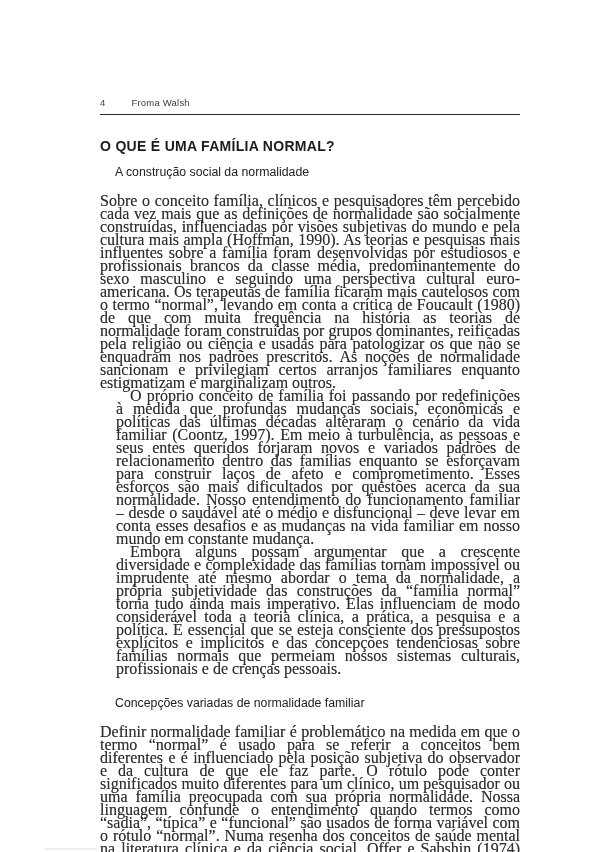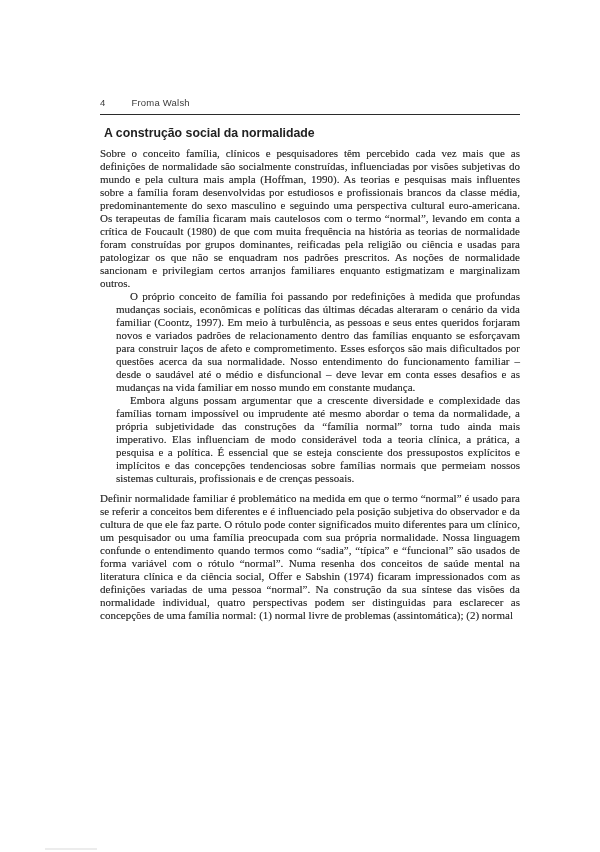--- a/index.html
+++ b/index.html
@@ -35,35 +35,35 @@
   }
   .chapter-title {
     margin: 23px 0 0 0;
     font-family: "Liberation Sans", "DejaVu Sans", sans-serif;
     font-size: 14px;
     font-weight: bold;
     letter-spacing: 0.3px;
     color: #1c1c1c;
   }
   .section-heading {
-    margin: 4px;
+    margin: 15px;
     font-family: "Liberation Sans", "DejaVu Sans", sans-serif;
     font-size: 12.3px;
-    font-weight: bold;
+    font-weight: normal;
     color: #222222;
   }
   .section-heading.first {
     margin-top: 11px;
   }
   .section-heading.second {
     margin-top: 21px;
   }
   .body-text p {
     margin: 0;
-    font-size: 11px;
+    font-size: 16px;
     line-height: 13px;
     text-align: justify;
     color: #2e2e2e;
     text-shadow: 0 0 0.4px rgba(60,60,60,0.55);
   }
   .body-text p.first-para {
     margin-top: 7px;
     text-indent: 0;
   }
   .body-text p.indent {
@@ -83,31 +83,33 @@
 <body>
 
 <div class="page">
   <div class="content">
 
     <div class="running-head">
       <span>4</span>
       <span>Froma Walsh</span>
     </div>
 
+    <h1 class="chapter-title">O QUE É UMA FAMÍLIA NORMAL?</h1>
 
     <section>
       <h2 class="section-heading first">A construção social da normalidade</h2>
       <div class="body-text">
         <p class="first-para">Sobre o conceito família, clínicos e pesquisadores têm percebido cada vez mais que as definições de normalidade são socialmente construídas, influenciadas por visões subjetivas do mundo e pela cultura mais ampla (Hoffman, 1990). As teorias e pesquisas mais influentes sobre a família foram desenvolvidas por estudiosos e profissionais brancos da classe média, predominantemente do sexo masculino e seguindo uma perspectiva cultural euro-americana. Os terapeutas de família ficaram mais cautelosos com o termo “normal”, levando em conta a crítica de Foucault (1980) de que com muita frequência na história as teorias de normalidade foram construídas por grupos dominantes, reificadas pela religião ou ciência e usadas para patologizar os que não se enquadram nos padrões prescritos. As noções de normalidade sancionam e privilegiam certos arranjos familiares enquanto estigmatizam e marginalizam outros.</p>
         <p class="indent">O próprio conceito de família foi passando por redefinições à medida que profundas mudanças sociais, econômicas e políticas das últimas décadas alteraram o cenário da vida familiar (Coontz, 1997). Em meio à turbulência, as pessoas e seus entes queridos forjaram novos e variados padrões de relacionamento dentro das famílias enquanto se esforçavam para construir laços de afeto e comprometimento. Esses esforços são mais dificultados por questões acerca da sua normalidade. Nosso entendimento do funcionamento familiar – desde o saudável até o médio e disfuncional – deve levar em conta esses desafios e as mudanças na vida familiar em nosso mundo em constante mudança.</p>
         <p class="indent">Embora alguns possam argumentar que a crescente diversidade e complexidade das famílias tornam impossível ou imprudente até mesmo abordar o tema da normalidade, a própria subjetividade das construções da “família normal” torna tudo ainda mais imperativo. Elas influenciam de modo considerável toda a teoria clínica, a prática, a pesquisa e a política. É essencial que se esteja consciente dos pressupostos explícitos e implícitos e das concepções tendenciosas sobre famílias normais que permeiam nossos sistemas culturais, profissionais e de crenças pessoais.</p>
       </div>
     </section>
 
     <section>
+      <h2 class="section-heading second">Concepções variadas de normalidade familiar</h2>
       <div class="body-text">
         <p class="first-para">Definir normalidade familiar é problemático na medida em que o termo “normal” é usado para se referir a conceitos bem diferentes e é influenciado pela posição subjetiva do observador e da cultura de que ele faz parte. O rótulo pode conter significados muito diferentes para um clínico, um pesquisador ou uma família preocupada com sua própria normalidade. Nossa linguagem confunde o entendimento quando termos como “sadia”, “típica” e “funcional” são usados de forma variável com o rótulo “normal”. Numa resenha dos conceitos de saúde mental na literatura clínica e da ciência social, Offer e Sabshin (1974) ficaram impressionados com as definições variadas de uma pessoa “normal”. Na construção da sua síntese das visões da normalidade individual, quatro perspectivas podem ser distinguidas para esclarecer as concepções de uma família normal: (1) normal livre de problemas (assintomática); (2) normal</p>
       </div>
     </section>
 
   </div>
 
   <div class="artifact-line"></div>
 </div>
 

